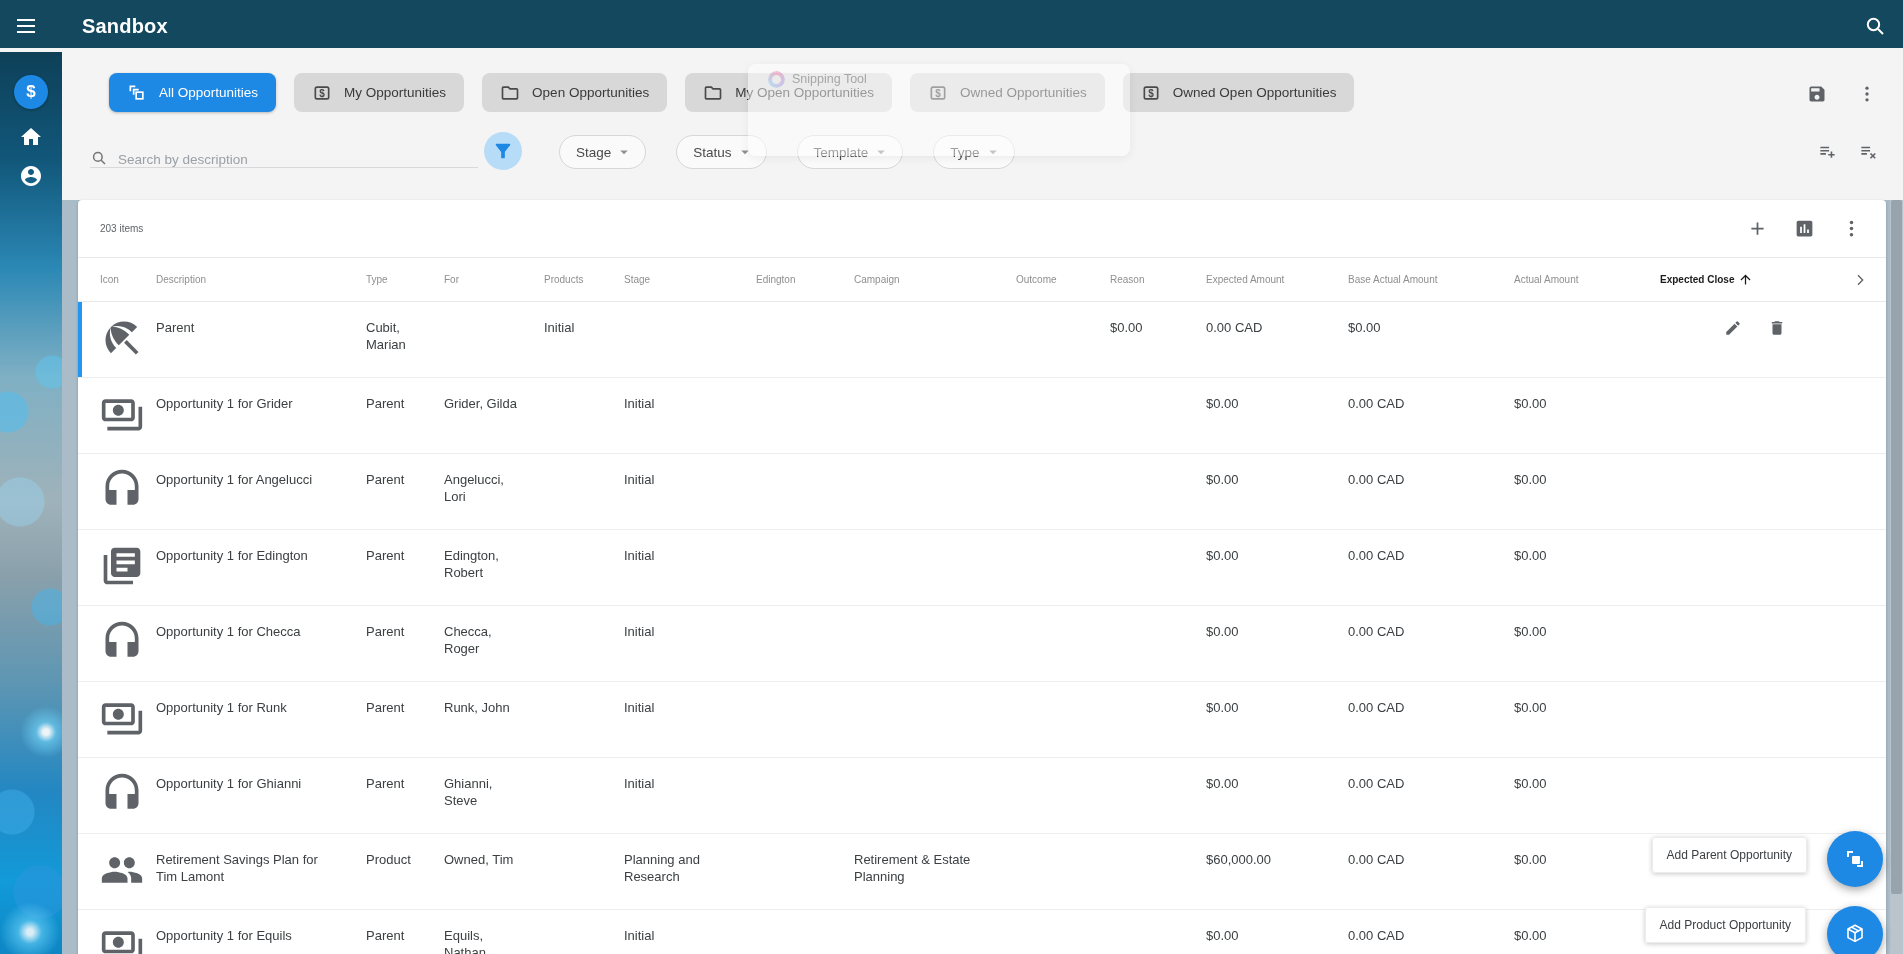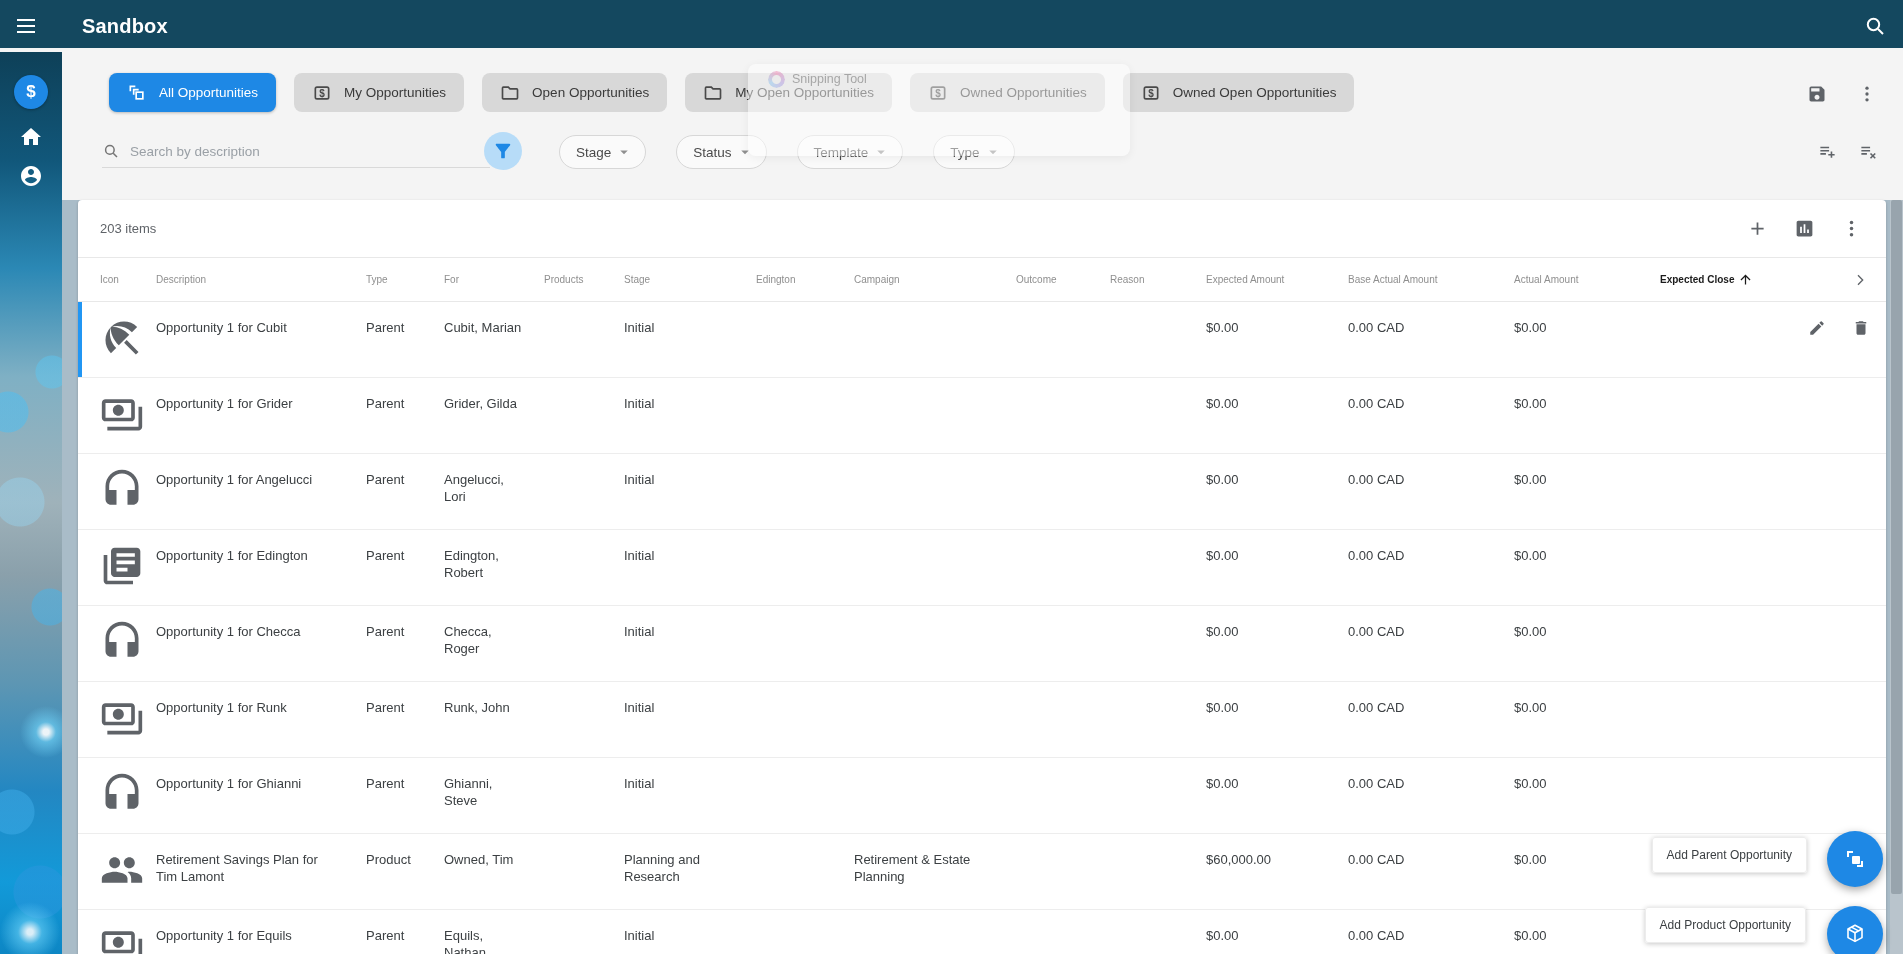--- a/index.html
+++ b/index.html
@@ -42,43 +42,43 @@
   .chip{height:39px;border-radius:8px;background:var(--chip);color:#3a3a3a;font-size:13.5px;
     display:flex;align-items:center;gap:12px;padding:0 18px;cursor:pointer;white-space:nowrap;}
   .chip .icon{width:20px;height:20px;color:#4a4a4a;}
   .chip.active{background:var(--accent);color:#fff;box-shadow:0 1px 3px rgba(0,0,0,.25);}
   .chip.active .icon{color:#fff;}
 
   .tb-actions{position:absolute;top:32px;right:26px;display:flex;gap:30px;color:var(--icon-gray);z-index:2;}
   .tb-actions .icon{width:20px;height:20px;cursor:pointer;}
 
   .filterrow{position:absolute;left:28px;top:83px;height:34px;z-index:2;}
-  .searchfield{position:absolute;left:12px;top:0;width:388px;height:33px;border-bottom:1px solid #d9d9d9;
-    display:flex;align-items:center;gap:10px;color:#9aa0a6;}
+  .searchfield{position:absolute;left:0;top:0;width:388px;height:33px;border-bottom:1px solid #d9d9d9;
+    display:flex;align-items:flex-end;gap:10px;color:#9aa0a6;}
   .searchfield .icon{width:18px;height:18px;color:#757575;}
   .searchfield span{font-size:13.5px;color:#9aa0a6;}
   .funnel{position:absolute;left:394px;top:-3px;width:38px;height:38px;border-radius:50%;background:#b7dcf8;
     display:flex;align-items:center;justify-content:center;color:var(--accent);cursor:pointer;}
   .funnel .icon{width:22px;height:22px;}
   .pills{position:absolute;left:469px;top:0;display:flex;gap:30px;}
   .pill{height:34px;border:1px solid #d7d7d7;border-radius:17px;background:#fafafa;display:flex;align-items:center;
     gap:4px;padding:0 12px 0 16px;font-size:13.5px;color:#4a4a4a;cursor:pointer;white-space:nowrap;}
   .pill .icon{width:18px;height:18px;color:#8f8f8f;}
   .list-actions{position:absolute;top:90px;right:25px;display:flex;gap:22px;color:var(--icon-gray);z-index:2;}
   .list-actions .icon{width:19px;height:19px;cursor:pointer;}
 
   
   .band{position:absolute;left:0;top:148px;right:0;bottom:0;background:var(--band);}
   .scrollstrip{position:absolute;right:0;top:148px;width:13px;bottom:0;background:#b9c4cc;}
   .scrollstrip .thumb{position:absolute;left:1px;right:1px;top:0;height:92%;background:#98a4ad;border-radius:2px;}
   .card{position:absolute;left:16px;top:148px;width:1808px;height:820px;background:#fff;border-radius:4px 4px 0 0;
     box-shadow:0 1px 3px rgba(0,0,0,.2);overflow:hidden;}
 
   .itemsbar{height:58px;display:flex;align-items:center;padding:0 24px 0 22px;border-bottom:1px solid #e8e8e8;}
-  .itemsbar .count{font-size:13px;color:#5f6368;}
+  .itemsbar .count{font-size:10px;color:#5f6368;}
   .itemsbar .spacer{flex:1;}
   .itemsbar .icon{width:21px;height:21px;color:var(--icon-gray);cursor:pointer;}
   .itemsbar .gap{width:26px;}
 
   .grid{display:grid;grid-template-columns:56px 210px 78px 100px 80px 132px 98px 162px 94px 96px 142px 166px 146px 138px minmax(60px,1fr);
     padding:0 4px 0 22px;}
   .headrow{height:44px;border-bottom:1px solid #e8e8e8;align-items:center;}
   .hcell{font-size:10px;color:#8f8f8f;white-space:nowrap;display:flex;align-items:center;gap:4px;}
   .hcell.sorted{color:#1b1b1b;font-weight:700;}
   .hcell .sort-ic{width:15px;height:15px;color:#1b1b1b;}
@@ -384,21 +384,20 @@
               <path fill="none" stroke="currentColor" stroke-width="2" d="M9 5l7 7-7 7"></path>
             </svg>
           </span>
         </div>
       </div>
     <div id="rows">
         <div class="grid row selected">
           <div class="cell iconcell"><span class="icon"><svg viewBox="0 0 24 24" width="100%" height="100%">
                 <path fill="currentColor" d="M13.13 14.56l1.43-1.43 6.44 6.44-1.43 1.43zM17.42 8.83l2.86-2.86c-3.95-3.95-10.35-3.96-14.3-.02 3.93-1.3 8.31-.25 11.44 2.88zM5.95 5.98c-3.94 3.95-3.93 10.35.02 14.3l2.86-2.86C5.7 14.29 4.65 9.91 5.95 5.98zM5.97 5.96l-.01.01c-.38 3.01 1.17 6.88 4.3 10.02l5.73-5.73c-3.13-3.13-7.01-4.68-10.02-4.3z"></path>
               </svg></span></div>
-          <div class="cell">Opportunity 1 for Cubit</div>
           <div class="cell">Parent</div>
           <div class="cell">Cubit, Marian</div>
           <div class="cell"></div>
           <div class="cell">Initial</div>
           <div class="cell"></div>
           <div class="cell"></div>
           <div class="cell"></div>
           <div class="cell"></div>
           <div class="cell">$0.00</div>
           <div class="cell">0.00 CAD</div>

